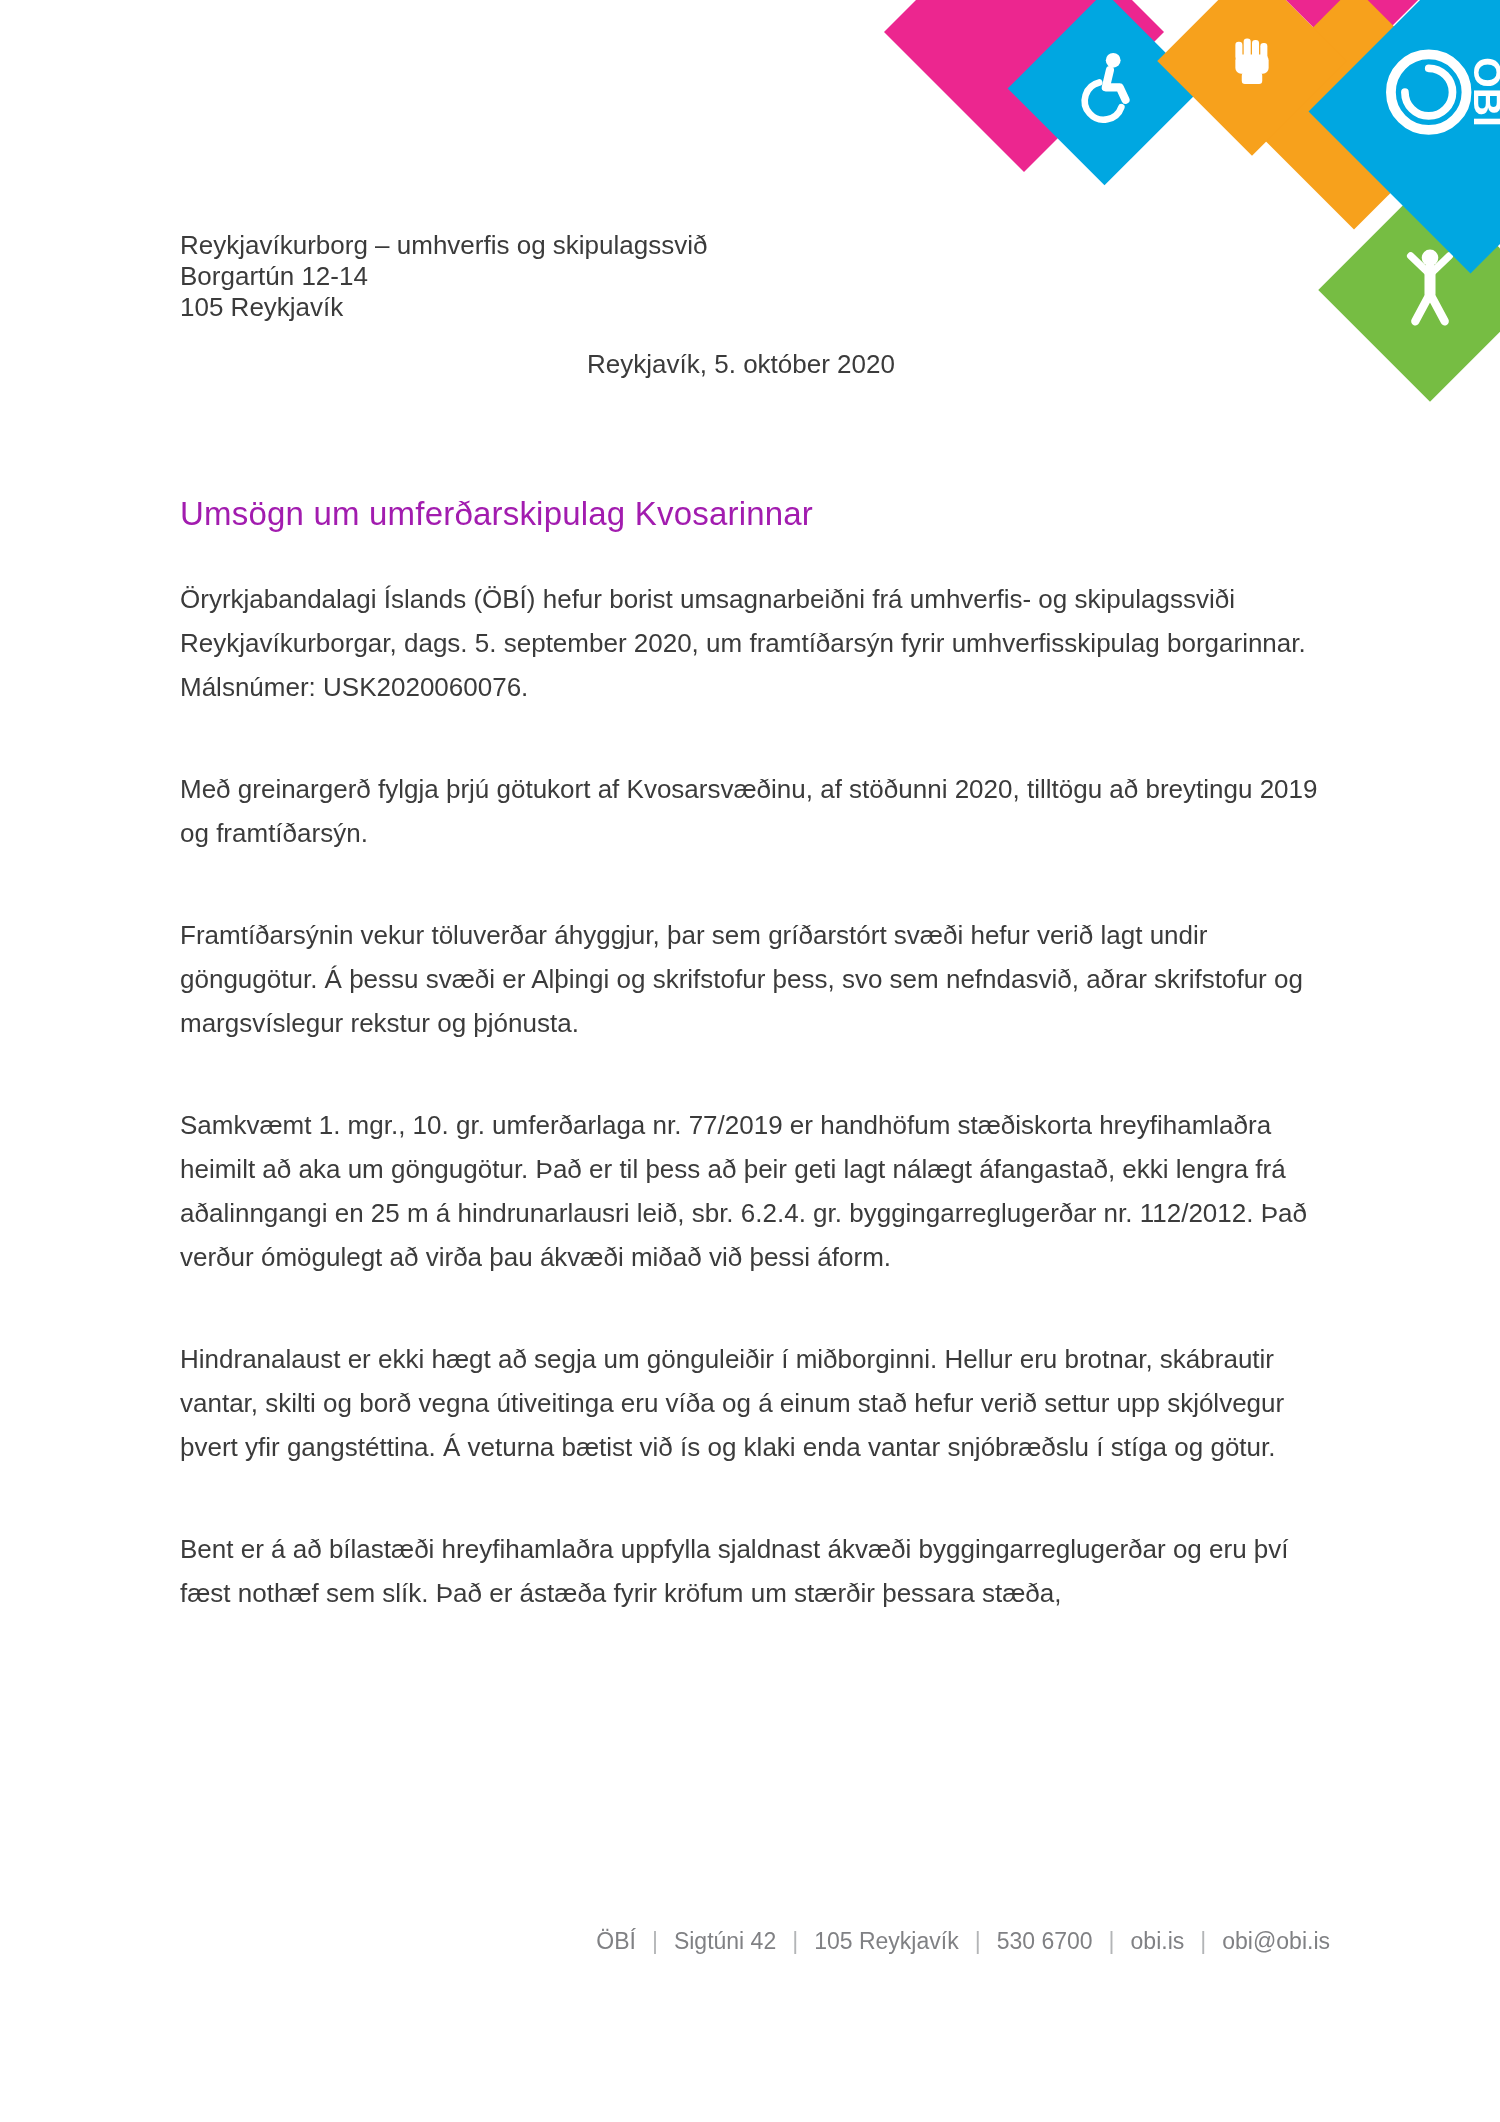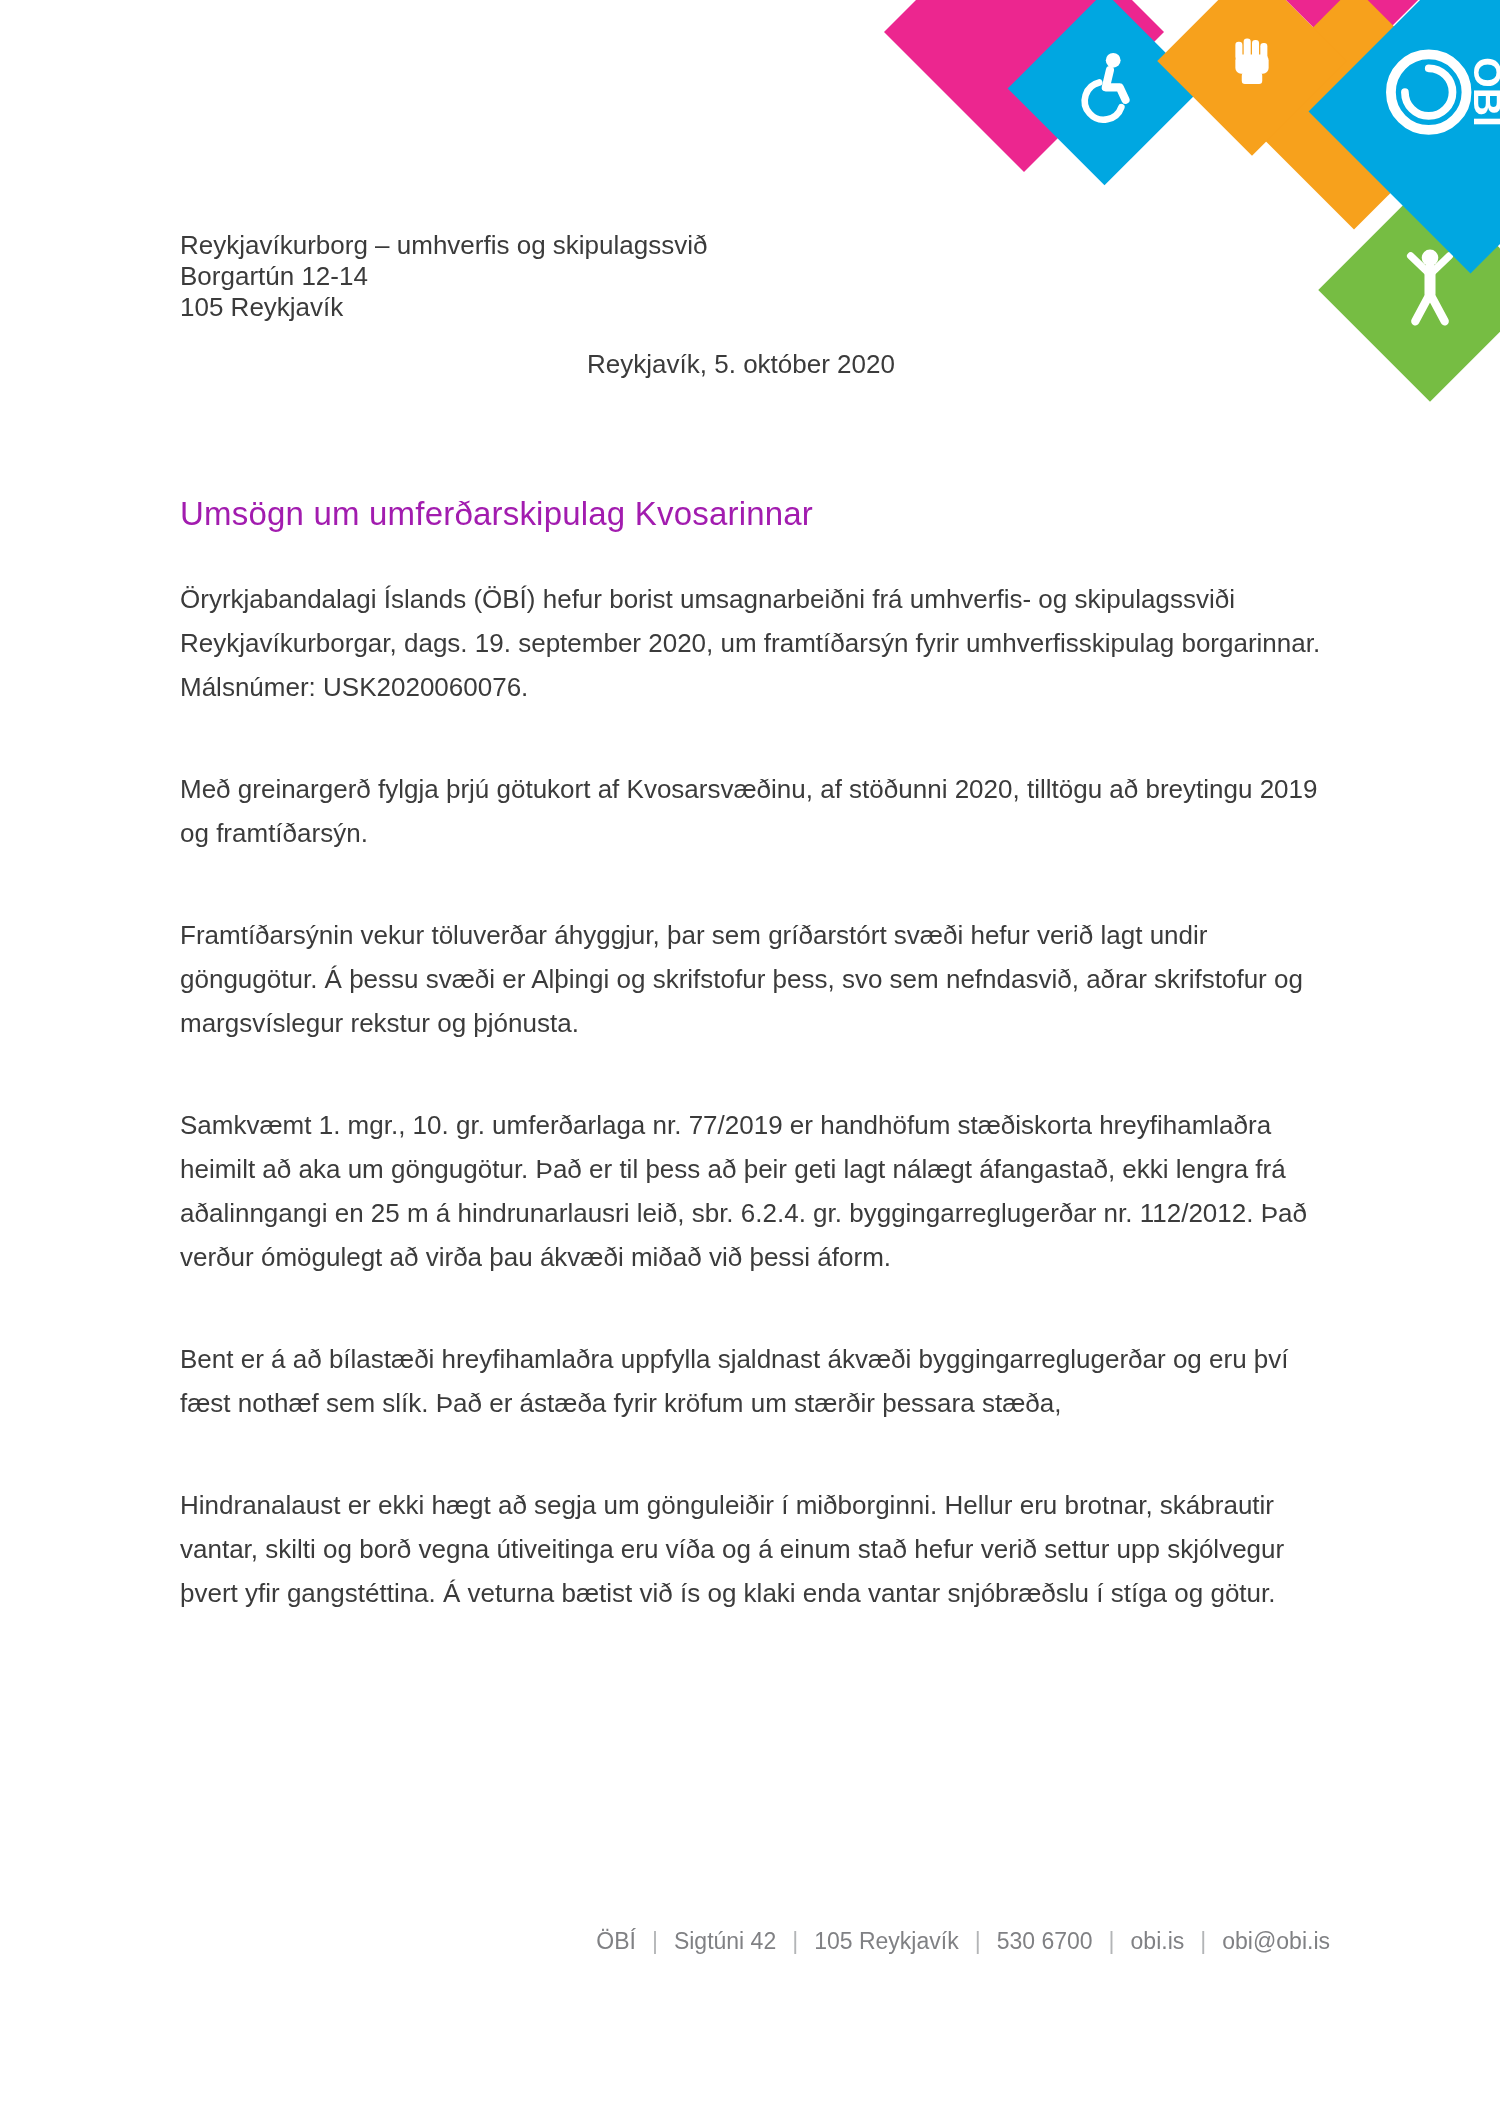--- a/index.html
+++ b/index.html
@@ -111,26 +111,26 @@
       <div>Reykjavíkurborg – umhverfis og skipulagssvið</div>
       <div>Borgartún 12-14</div>
       <div>105 Reykjavík</div>
     </div>
 
     <div class="dateline">Reykjavík, 5. október 2020</div>
 
     <h1 class="title">Umsögn um umferðarskipulag Kvosarinnar</h1>
 
     <div class="paragraphs">
-      <p class="body-par">Öryrkjabandalagi Íslands (ÖBÍ) hefur borist umsagnarbeiðni frá umhverfis- og skipulagssviði Reykjavíkurborgar, dags. 19. september 2020, um framtíðarsýn fyrir umhverfisskipulag borgarinnar. Málsnúmer: USK2020060076.</p>
+      <p class="body-par">Öryrkjabandalagi Íslands (ÖBÍ) hefur borist umsagnarbeiðni frá umhverfis- og skipulagssviði Reykjavíkurborgar, dags. 5. september 2020, um framtíðarsýn fyrir umhverfisskipulag borgarinnar. Málsnúmer: USK2020060076.</p>
       <p class="body-par">Með greinargerð fylgja þrjú götukort af Kvosarsvæðinu, af stöðunni 2020, tilltögu að breytingu 2019 og framtíðarsýn.</p>
       <p class="body-par">Framtíðarsýnin vekur töluverðar áhyggjur, þar sem gríðarstórt svæði hefur verið lagt undir göngugötur. Á þessu svæði er Alþingi og skrifstofur þess, svo sem nefndasvið, aðrar skrifstofur og margsvíslegur rekstur og þjónusta.</p>
       <p class="body-par">Samkvæmt 1. mgr., 10. gr. umferðarlaga nr. 77/2019 er handhöfum stæðiskorta hreyfihamlaðra heimilt að aka um göngugötur. Það er til þess að þeir geti lagt nálægt áfangastað, ekki lengra frá aðalinngangi en 25 m á hindrunarlausri leið, sbr. 6.2.4. gr. byggingarreglugerðar nr. 112/2012. Það verður ómögulegt að virða þau ákvæði miðað við þessi áform.</p>
+      <p class="body-par">Hindranalaust er ekki hægt að segja um gönguleiðir í miðborginni. Hellur eru brotnar, skábrautir vantar, skilti og borð vegna útiveitinga eru víða og á einum stað hefur verið settur upp skjólvegur þvert yfir gangstéttina. Á veturna bætist við ís og klaki enda vantar snjóbræðslu í stíga og götur.</p>
       <p class="body-par">Bent er á að bílastæði hreyfihamlaðra uppfylla sjaldnast ákvæði byggingarreglugerðar og eru því fæst nothæf sem slík. Það er ástæða fyrir kröfum um stærðir þessara stæða,</p>
-      <p class="body-par">Hindranalaust er ekki hægt að segja um gönguleiðir í miðborginni. Hellur eru brotnar, skábrautir vantar, skilti og borð vegna útiveitinga eru víða og á einum stað hefur verið settur upp skjólvegur þvert yfir gangstéttina. Á veturna bætist við ís og klaki enda vantar snjóbræðslu í stíga og götur.</p>
     </div>
   </div>
 
   <div class="footer">
     <span>ÖBÍ</span>
     <span class="sep">|</span>
     <span>Sigtúni 42</span>
     <span class="sep">|</span>
     <span>105 Reykjavík</span>
     <span class="sep">|</span>

